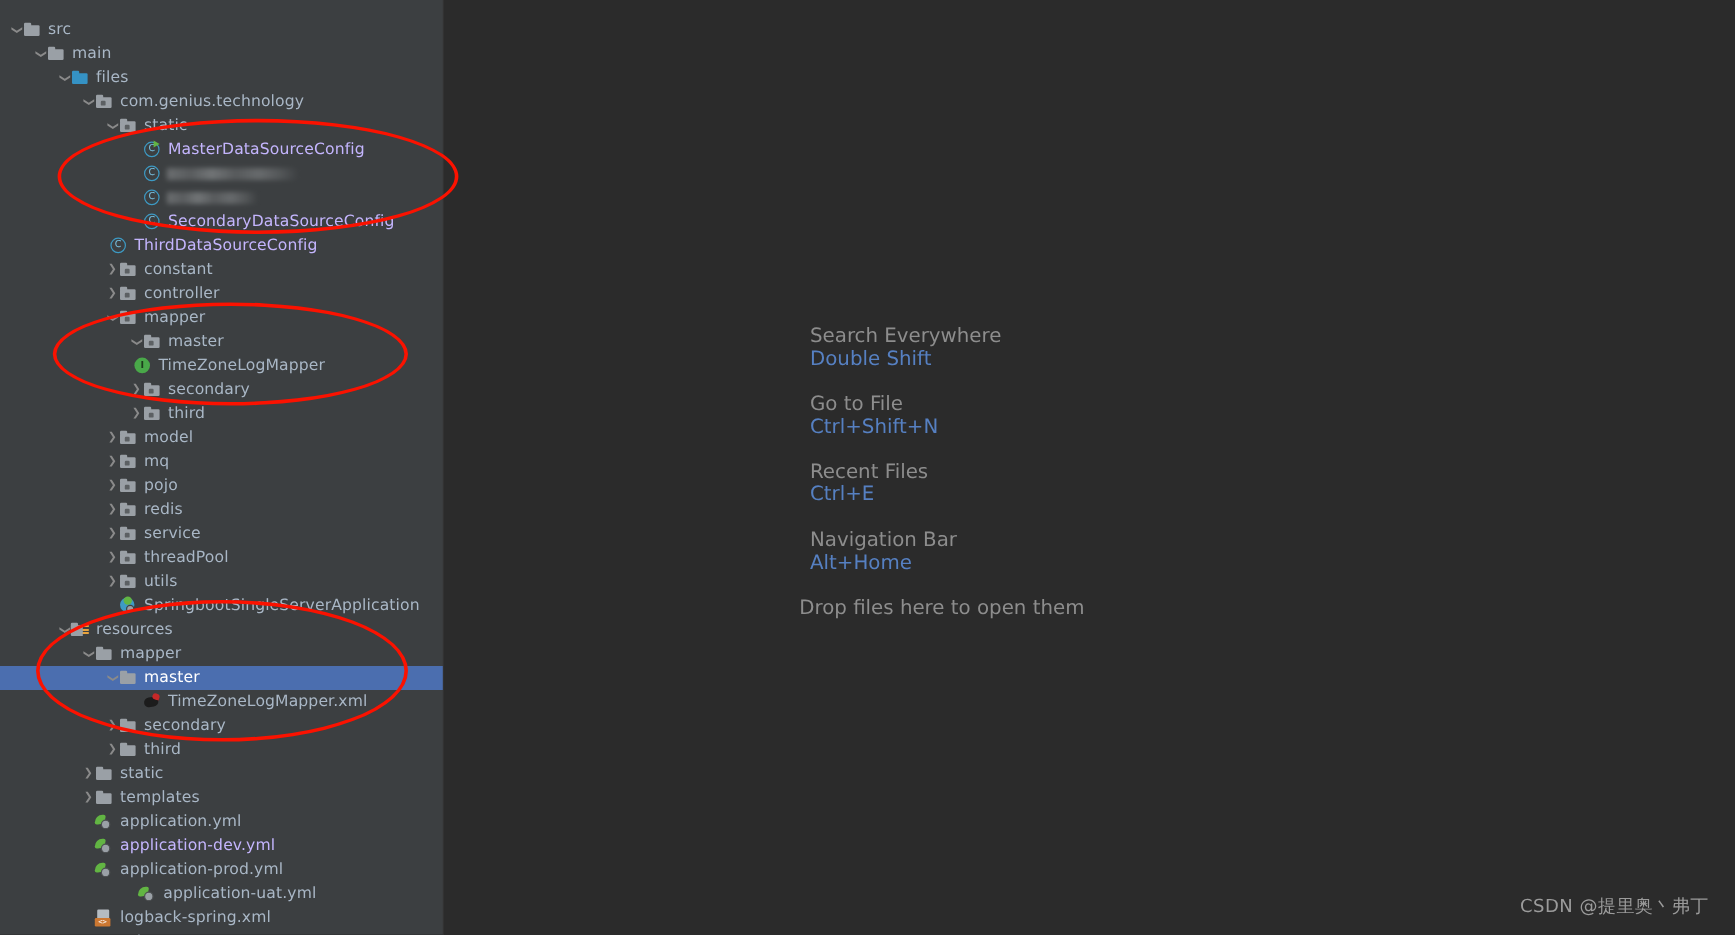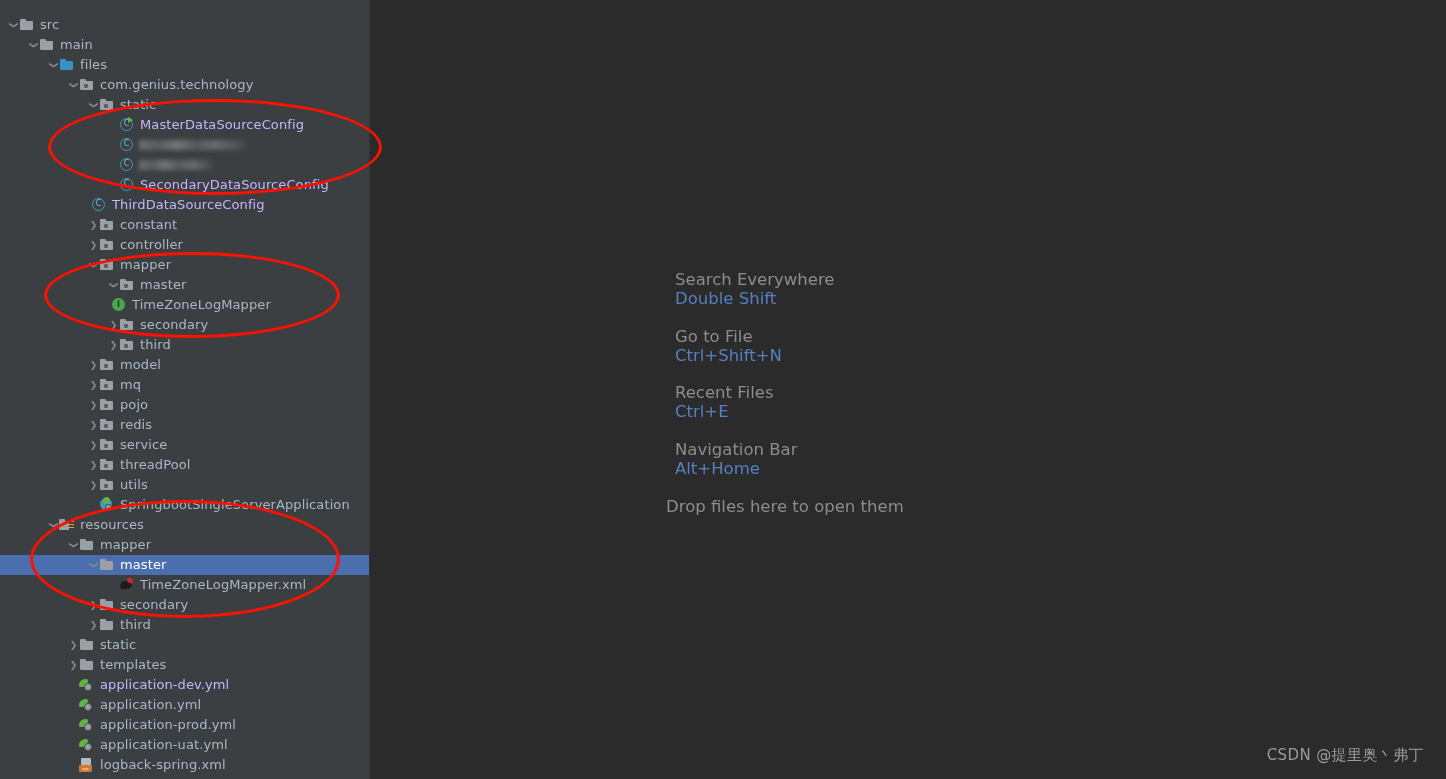--- a/index.html
+++ b/index.html
@@ -429,33 +429,33 @@
           <span class="lbl">static</span>
         </div>
         <div class="row" style="padding-left: 68px;">
           <span class="arrow">❯</span>
           <span class="ico ic-folder"></span>
           <span class="lbl">templates</span>
         </div>
         <div class="row" style="padding-left: 68px;">
           <span class="arrow none"></span>
           <span class="ico ic-yaml"></span>
+          <span class="lbl">application.yml</span>
+        </div>
+        <div class="row" style="padding-left: 68px;">
+          <span class="arrow none"></span>
+          <span class="ico ic-yaml"></span>
           <span class="lbl link">application-dev.yml</span>
-        </div>
-        <div class="row" style="padding-left: 68px;">
-          <span class="arrow none"></span>
-          <span class="ico ic-yaml"></span>
-          <span class="lbl">application.yml</span>
         </div>
         <div class="row" style="padding-left: 68px;">
           <span class="arrow none"></span>
           <span class="ico ic-yaml"></span>
           <span class="lbl">application-prod.yml</span>
         </div>
-        <div class="row" style="padding-left: 68px;">
+        <div class="row" style="padding-left: 104px;">
           <span class="arrow none"></span>
           <span class="ico ic-yaml"></span>
           <span class="lbl">application-uat.yml</span>
         </div>
         <div class="row" style="padding-left: 68px;">
           <span class="arrow none"></span>
           <span class="ico ic-xml"></span>
           <span class="lbl">logback-spring.xml</span>
         </div>
         <div class="row" style="padding-left: 28px;">

